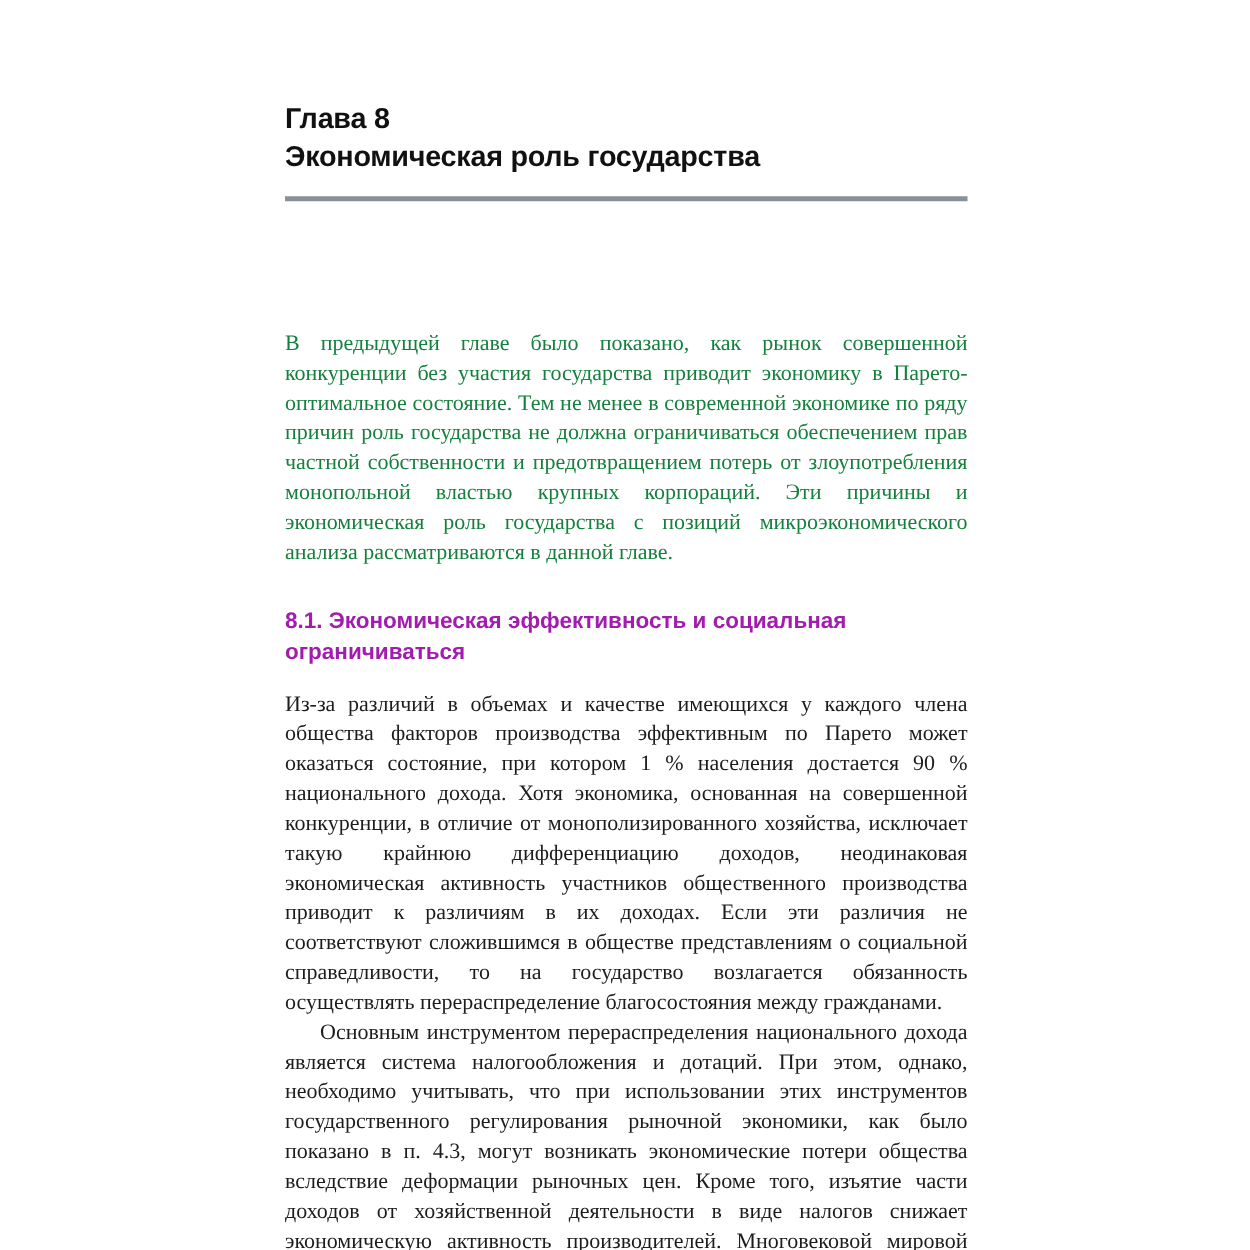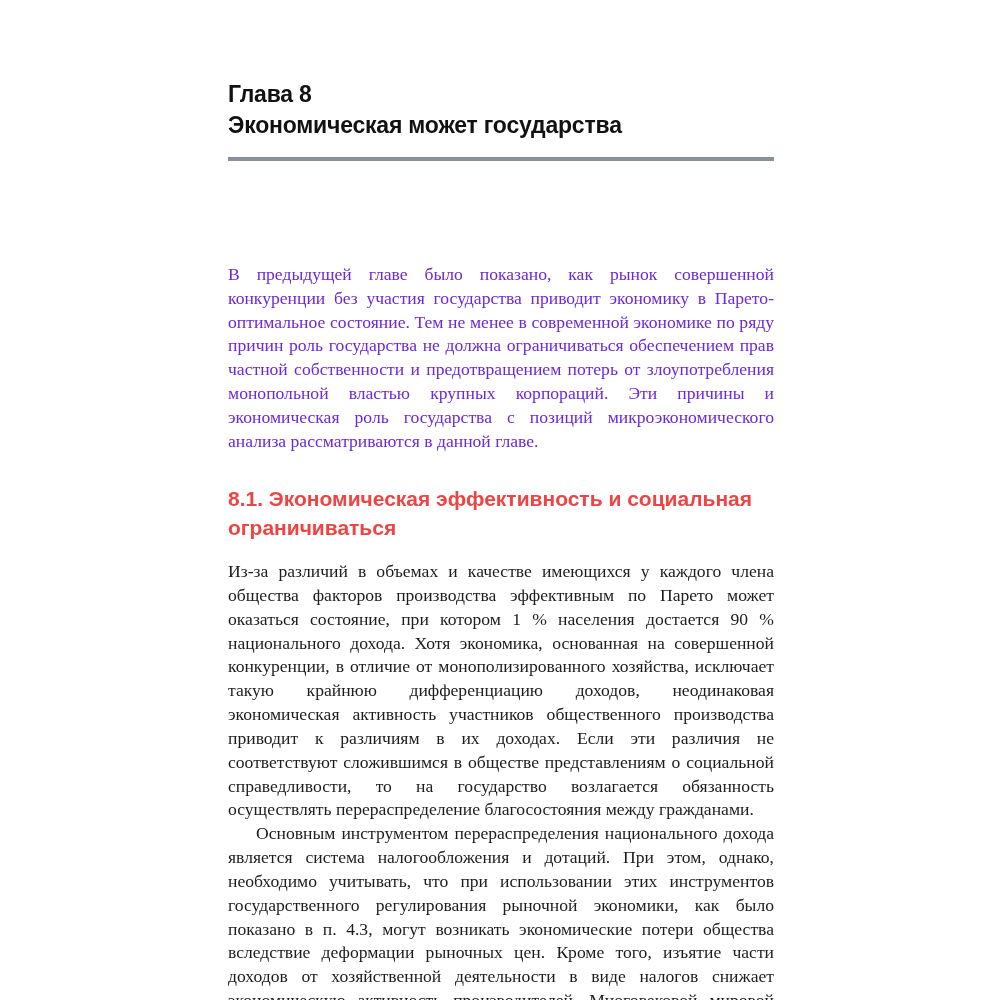--- a/index.html
+++ b/index.html
@@ -50,30 +50,30 @@
     width: 546px;
     height: 4px;
     background: #8a9099;
   }
   .intro {
     margin-top: 102px;
     font-size: 17.6px;
     line-height: 1.355;
     text-align: justify;
     text-justify: inter-word;
-    color: #6d28d9;
+    color: #15803d;
     hyphens: manual;
   }
   .section-heading {
     margin-top: 30px;
     font-family: "Liberation Sans", sans-serif;
     font-weight: bold;
-    font-size: 21px;
+    font-size: 18px;
     line-height: 1.42;
-    color: #ef4444;
+    color: #a21caf;
   }
   .body-block {
     margin-top: 17px;
     font-size: 17.6px;
     line-height: 1.355;
     text-align: justify;
     text-justify: inter-word;
     color: #1c1c1c;
   }
   .body-block p {
@@ -87,21 +87,21 @@
   }
 </style>
 </head>
 <body>
 
 <div class="page">
   <div class="content">
 
     <div class="chapter-label">Глава 8</div>
 
-    <div class="chapter-title">Экономическая может государства</div>
+    <div class="chapter-title">Экономическая роль государства</div>
 
     <div class="rule"></div>
 
     <div class="intro">В предыдущей главе было показано, как рынок совершенной конкуренции без участия государства приводит экономику в Парето-оптимальное состояние. Тем не менее в современной экономике по ряду причин роль государства не должна ограничиваться обеспечением прав частной собственности и предотвращением потерь от злоупотребления монопольной властью крупных корпораций. Эти причины и экономическая роль государства с позиций микроэкономического анализа рассматриваются в данной главе.</div>
 
     <div class="section-heading">
       <div>8.1. Экономическая эффективность и социальная</div>
       <div>ограничиваться</div>
     </div>
 

